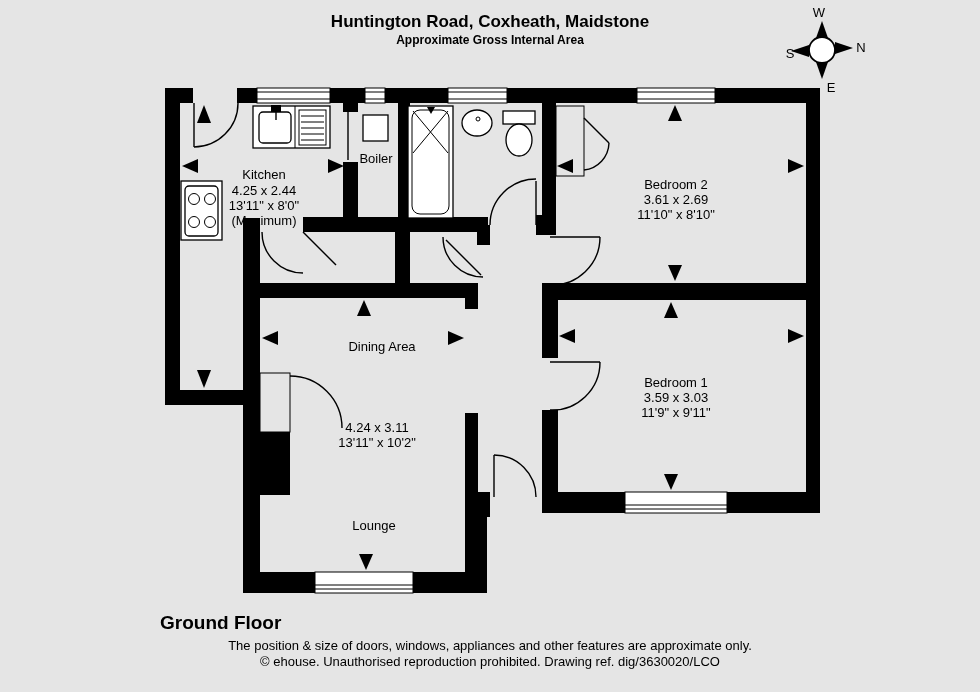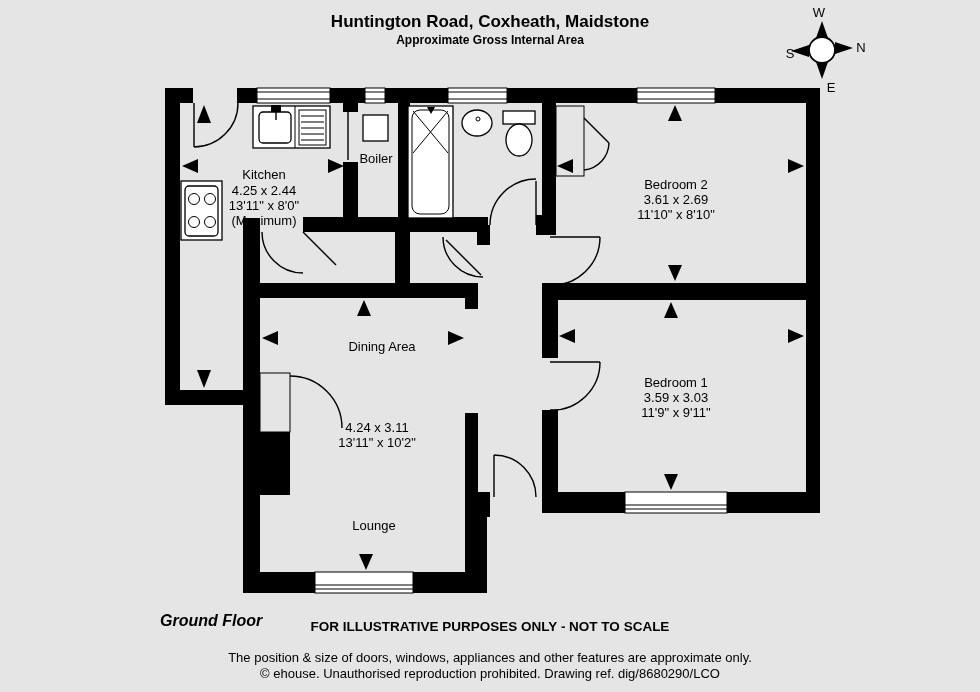--- a/index.html
+++ b/index.html
@@ -2,24 +2,24 @@
 <html><head>
 <meta charset="utf-8">
 <style>
   html,body{margin:0;padding:0;background:#fff;}
   .page{position:relative;width:980px;height:692px;background:#e5e5e5;overflow:hidden;
         font-family:"Liberation Sans",sans-serif;color:#000;}
   .title-block{position:absolute;top:12px;left:0;width:980px;text-align:center;}
   .title-address{font-size:17px;font-weight:bold;line-height:20px;}
   .title-sub{font-size:12px;font-weight:bold;line-height:17px;}
   .plan-svg{position:absolute;left:0;top:0;}
-  .footer-floor{position:absolute;left:160px;top:612px;font-size:16px;font-weight:bold;font-style:italic;}
+  .footer-floor{position:absolute;left:160px;top:612px;font-size:19px;font-weight:bold;}
   .footer-notice{position:absolute;left:0;top:619px;width:980px;text-align:center;
                  font-size:13.5px;font-weight:bold;}
-  .footer-line{position:absolute;left:0;width:980px;text-align:center;font-size:13px;margin-top:12px;}
+  .footer-line{position:absolute;left:0;width:980px;text-align:center;font-size:13px;}
   .fl2{top:638px;} .fl3{top:654px;}
   text{font-family:"Liberation Sans",sans-serif;font-size:13px;fill:#000;}
   .wall{fill:#000;stroke:none;}
   .fixt{fill:#fff;stroke:#000;stroke-width:1.3;}
   .thin{fill:none;stroke:#000;stroke-width:1;}
   .door{fill:none;stroke:#000;stroke-width:1.4;}
   .winr{fill:#fff;stroke:#000;stroke-width:1;}
   .arrow{fill:#000;stroke:none;}
 </style>
 </head>
@@ -245,17 +245,16 @@
       <path class="arrow" d="M791,51 L809,45 L809,57 Z" fill="#fff" stroke="#000" stroke-width="1.5"></path>
       <path class="arrow" d="M822,79 L816,62 L828,62 Z" fill="#fff" stroke="#000" stroke-width="1.5"></path>
       <text x="819" y="17" text-anchor="middle">W</text>
       <text x="861" y="52" text-anchor="middle">N</text>
       <text x="790" y="58" text-anchor="middle">S</text>
       <text x="831" y="92" text-anchor="middle">E</text>
     </g>
   </svg>
 
   <div class="footer-floor">Ground Floor</div>
-  <div class="footer-notice">FOR ILLUSTRATIVE PURPOSES ONLY - NOT TO SCALE</div>
   <div class="footer-line fl2">The position &amp; size of doors, windows, appliances and other features are approximate only.</div>
-  <div class="footer-line fl3">© ehouse. Unauthorised reproduction prohibited. Drawing ref. dig/8680290/LCO</div>
+  <div class="footer-line fl3">© ehouse. Unauthorised reproduction prohibited. Drawing ref. dig/3630020/LCO</div>
 
 </div>
 
 </body></html>

